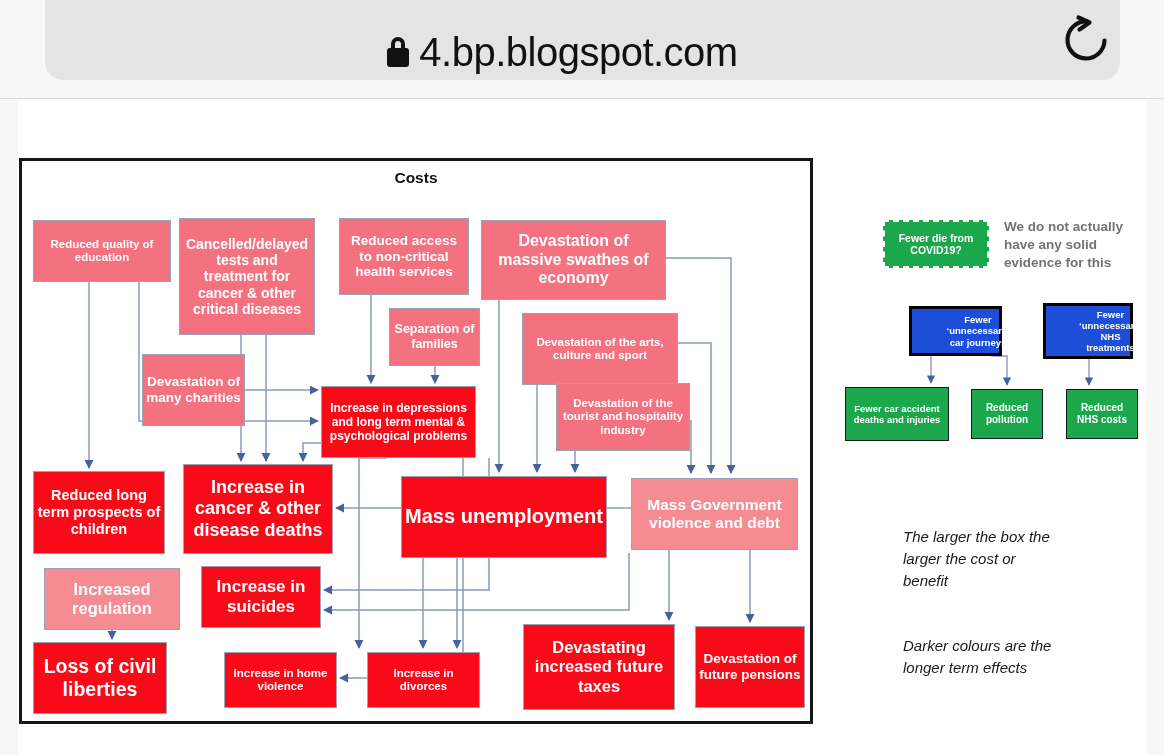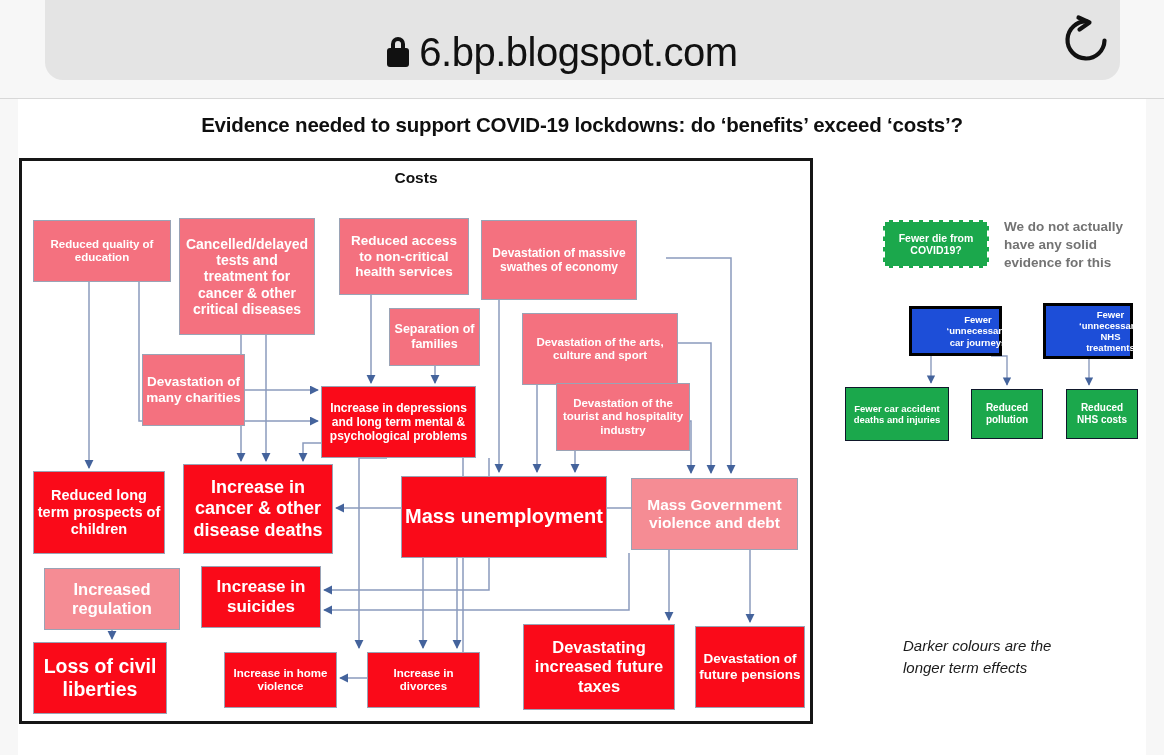--- a/index.html
+++ b/index.html
@@ -111,33 +111,32 @@
 </head>
 <body>
 
 <div id="browser-chrome">
   <div id="url-bar">
     <div id="url-inner">
       <span id="lock-icon">
         <span class="shackle"></span>
           <span class="body"></span>
       </span>
-      <span id="url-text">6.bp.blogspot.com</span>
+      <span id="url-text">4.bp.blogspot.com</span>
     </div>
   </div>
   <div id="reload-button">
     <svg width="58" height="58" viewBox="0 0 58 58" aria-hidden="true">
       <path d="M29 10.5 A18.5 18.5 0 1 0 46.5 29.5" fill="none" stroke="#111" stroke-width="4.2" stroke-linecap="round"></path>
       <path d="M20.5 6.5 L31.5 11.5 L21.5 18.5" fill="none" stroke="#111" stroke-width="4.2" stroke-linecap="round" stroke-linejoin="round"></path>
     </svg>
   </div>
 </div>
 
 <div id="page">
-  <div id="page-title">Evidence needed to support COVID-19 lockdowns: do ‘benefits’ exceed ‘costs’?</div>
 
   <div id="diagram">
 
     <svg id="edges" viewBox="0 0 1120 566">
       <defs>
         <marker id="ah" markerWidth="7" markerHeight="7" refX="5.4" refY="3" orient="auto">
           <path d="M0,0 L6,3 L0,6 z" fill="#44639c"></path>
         </marker>
       </defs>
       <g fill="none" stroke="#8b9bbd" stroke-width="1.5" marker-end="url(#ah)">
@@ -199,27 +198,28 @@
     <svg style="position:absolute;left:802px;top:0;width:318px;height:566px;z-index:2;" viewBox="0 0 318 566">
       <g fill="none" stroke="#8b9bbd" stroke-width="1.4" marker-end="url(#ah)">
         <path d="M110,198 L110,225"></path>
         <path d="M170,198 L186,198 L186,227"></path>
         <path d="M268,201 L268,227"></path>
       </g>
     </svg>
 
     <div class="note-text" style="left:985px;top:60px;width:132px;">We do not actually have any solid evidence for this</div>
 
+    <div class="legend-text" style="left:884px;top:368px;width:150px;">The larger the box the larger the cost or benefit</div>
     <div class="legend-text" style="left:884px;top:477px;width:160px;">Darker colours are the longer term effects</div>
 
     <div id="node-layer">
         <div class="node pink" style="left: 14px; top: 62px; width: 138px; height: 62px; font-size: 11.5px;">Reduced quality of education</div>
         <div class="node pink" style="left: 160px; top: 60px; width: 136px; height: 117px; font-size: 14px;">Cancelled/delayed tests and treatment for cancer &amp; other critical diseases</div>
         <div class="node pink" style="left: 320px; top: 60px; width: 130px; height: 77px; font-size: 13.5px;">Reduced access to non-critical health services</div>
-        <div class="node pink" style="left: 462px; top: 62px; width: 156px; height: 80px; font-size: 12px;">Devastation of massive swathes of economy</div>
+        <div class="node pink" style="left: 462px; top: 62px; width: 185px; height: 80px; font-size: 16px;">Devastation of massive swathes of economy</div>
         <div class="node pink" style="left: 370px; top: 150px; width: 91px; height: 58px; font-size: 12.5px;">Separation of families</div>
         <div class="node pink" style="left: 503px; top: 155px; width: 156px; height: 72px; font-size: 11.5px;">Devastation of the arts, culture and sport</div>
         <div class="node pink" style="left: 123px; top: 196px; width: 103px; height: 72px; font-size: 13.5px;">Devastation of many charities</div>
         <div class="node pink" style="left: 537px; top: 225px; width: 134px; height: 68px; font-size: 11.5px;">Devastation of the tourist and hospitality industry</div>
         <div class="node red" style="left: 302px; top: 228px; width: 155px; height: 72px; font-size: 12px;">Increase in depressions and long term mental &amp; psychological problems</div>
         <div class="node red" style="left: 14px; top: 313px; width: 132px; height: 83px; font-size: 14.5px;">Reduced long term prospects of children</div>
         <div class="node red" style="left: 164px; top: 306px; width: 150px; height: 90px; font-size: 18px;">Increase in cancer &amp; other disease deaths</div>
         <div class="node red" style="left: 382px; top: 318px; width: 206px; height: 82px; font-size: 20px;">Mass unemployment</div>
         <div class="node lightpink" style="left: 612px; top: 320px; width: 167px; height: 72px; font-size: 15.5px;">Mass Government violence and debt</div>
         <div class="node lightpink" style="left: 25px; top: 410px; width: 136px; height: 62px; font-size: 16.5px;">Increased regulation</div>

